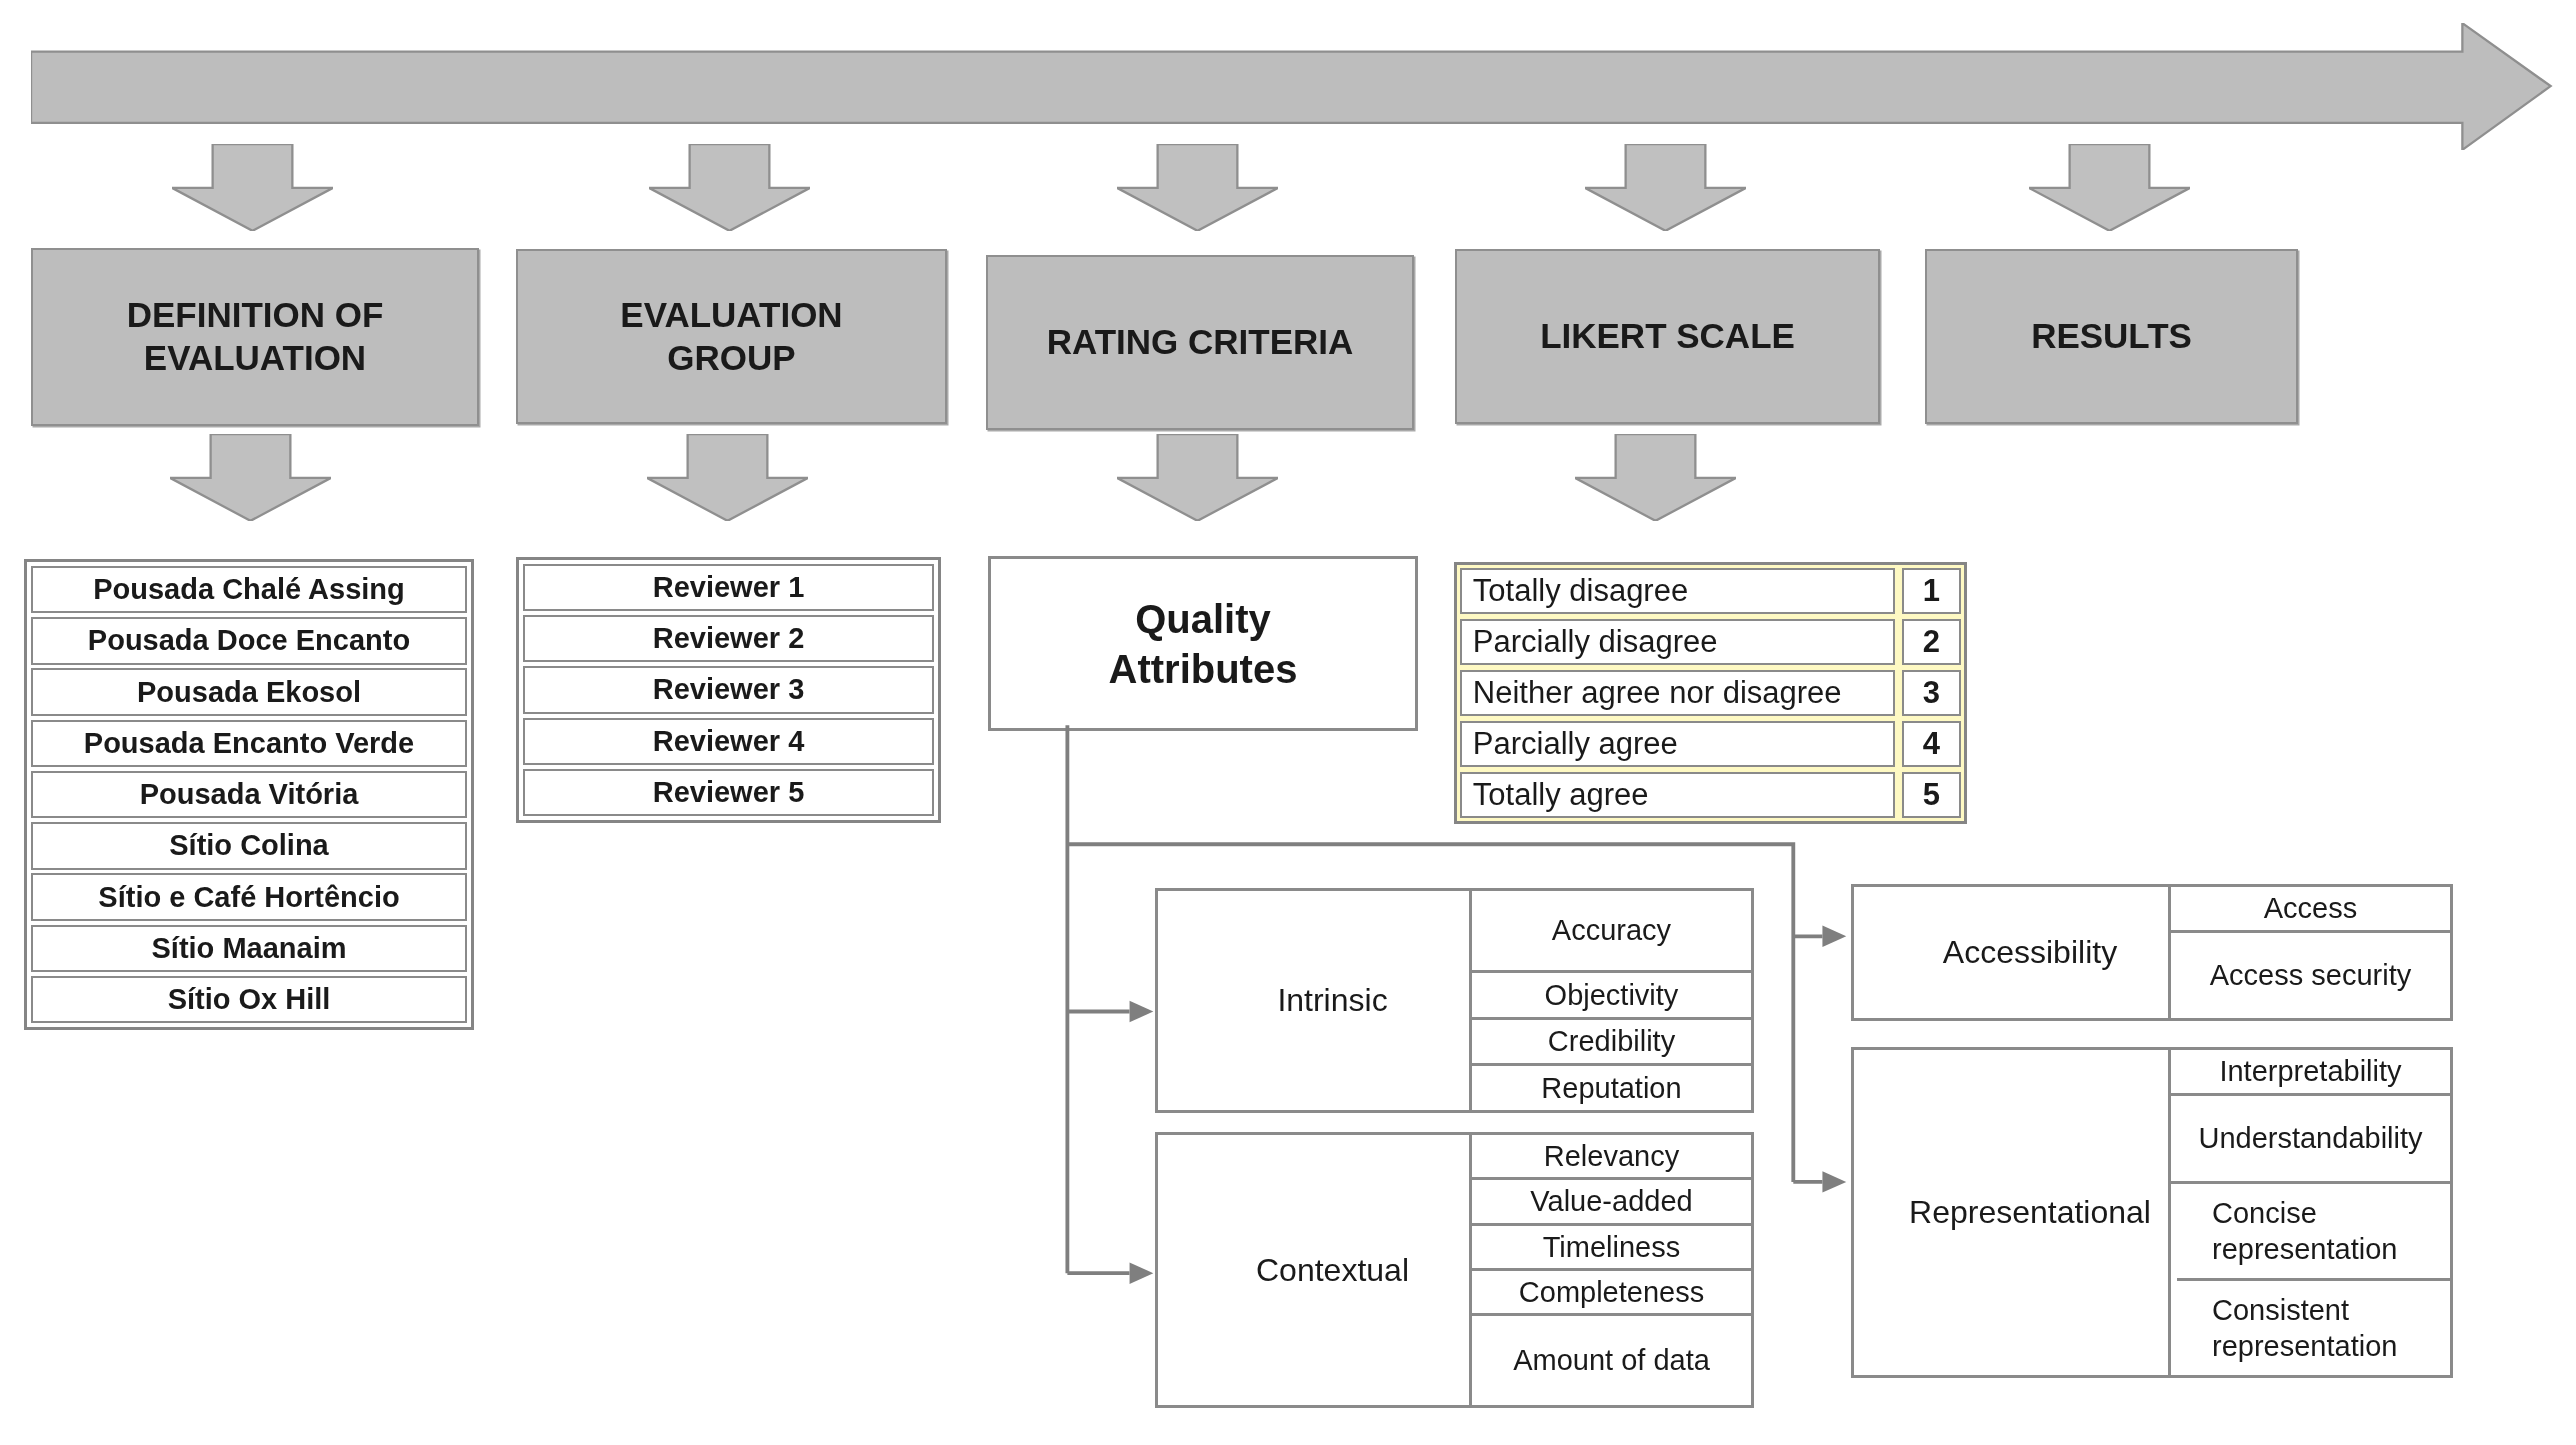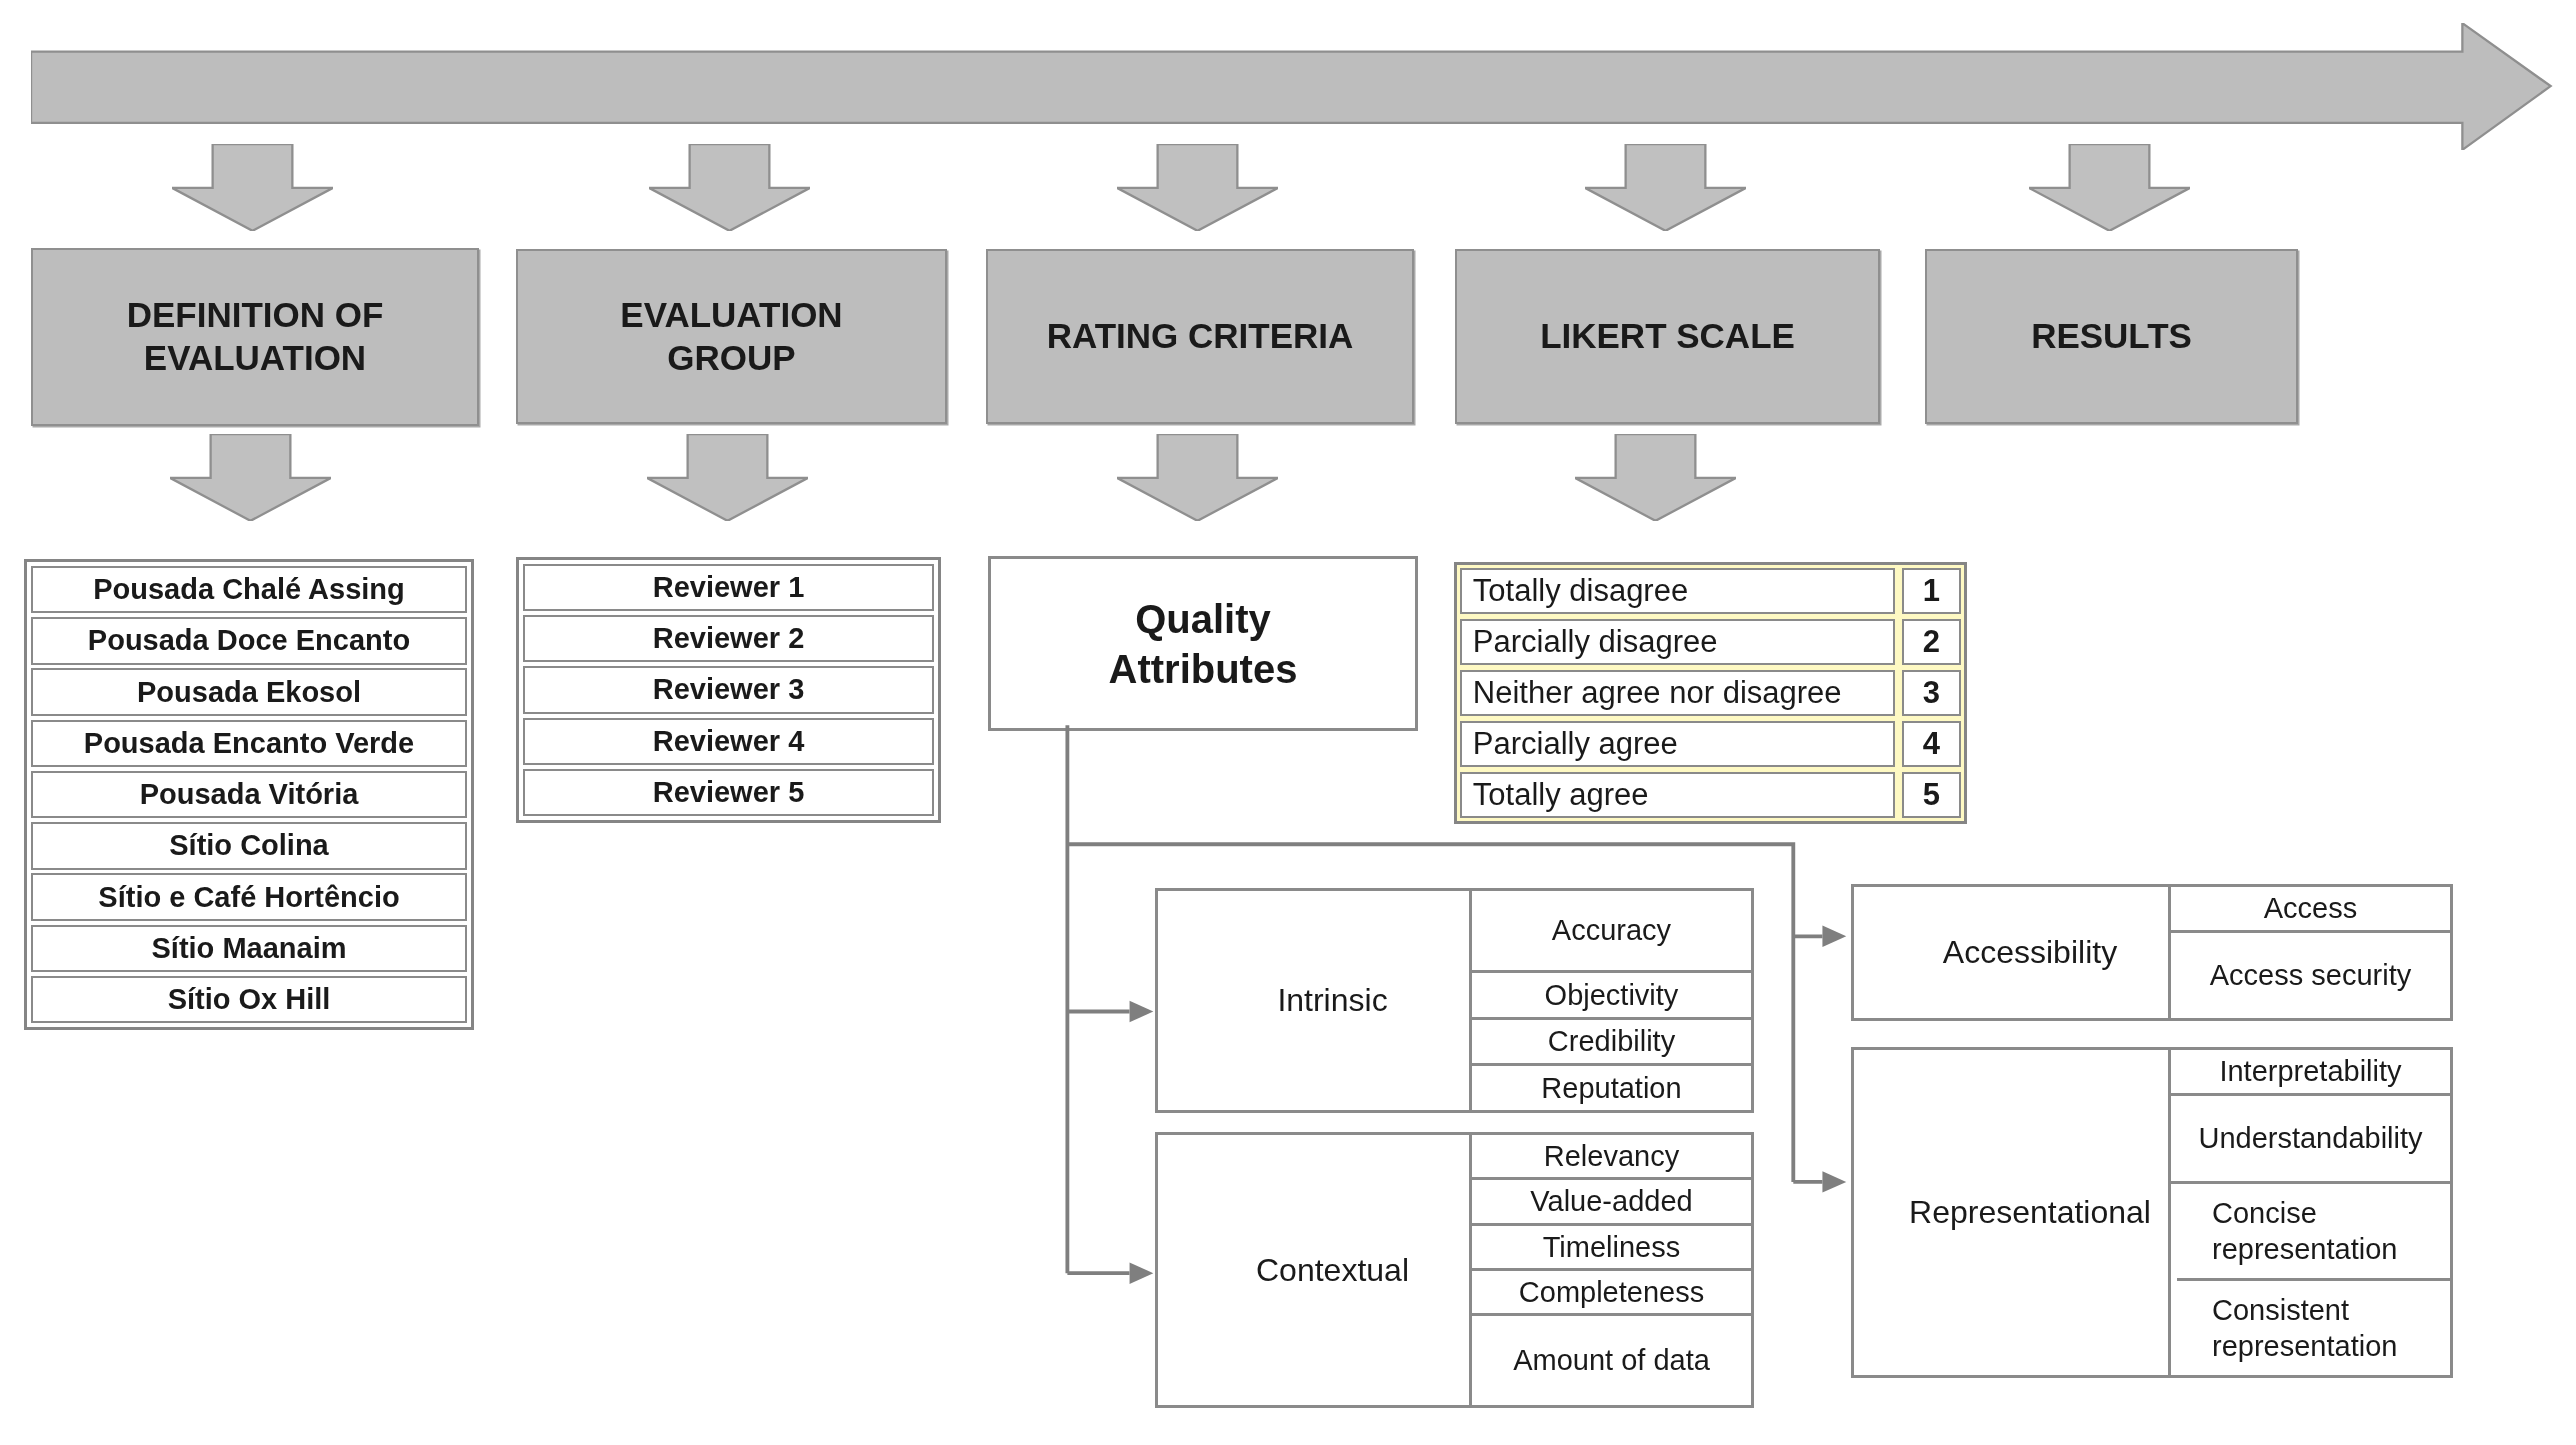--- a/index.html
+++ b/index.html
@@ -71,21 +71,21 @@
   <svg class="abs" style="left:2029px;top:144px;" width="161" height="87" viewBox="0 0 210 113">
       <polygon points="53,0 157,0 157,57 210,57 105,113 0,57 53,57" fill="#c0c0c0" stroke="#8f8f8f" stroke-width="3"></polygon>
     </svg>
 
   <div class="stage" style="left:31px;top:248px;width:444px;height:174px;">
     <span class="pad1">DEFINITION OF EVALUATION</span>
   </div>
   <div class="stage" style="left:516px;top:249px;width:427px;height:171px;">
     <span class="pad2">EVALUATION GROUP</span>
   </div>
-  <div class="stage" style="left:986px;top:249px;width:424px;height:171px;">
+  <div class="stage" style="left:986px;top:255px;width:424px;height:171px;">
     <span class="pad3">RATING CRITERIA</span>
   </div>
   <div class="stage" style="left:1455px;top:249px;width:421px;height:171px;">
     <span class="pad3">LIKERT SCALE</span>
   </div>
   <div class="stage" style="left:1925px;top:249px;width:369px;height:171px;">
     <span class="pad3">RESULTS</span>
   </div>
 
   <svg class="abs" style="left:170px;top:434px;" width="161" height="87" viewBox="0 0 210 113">

